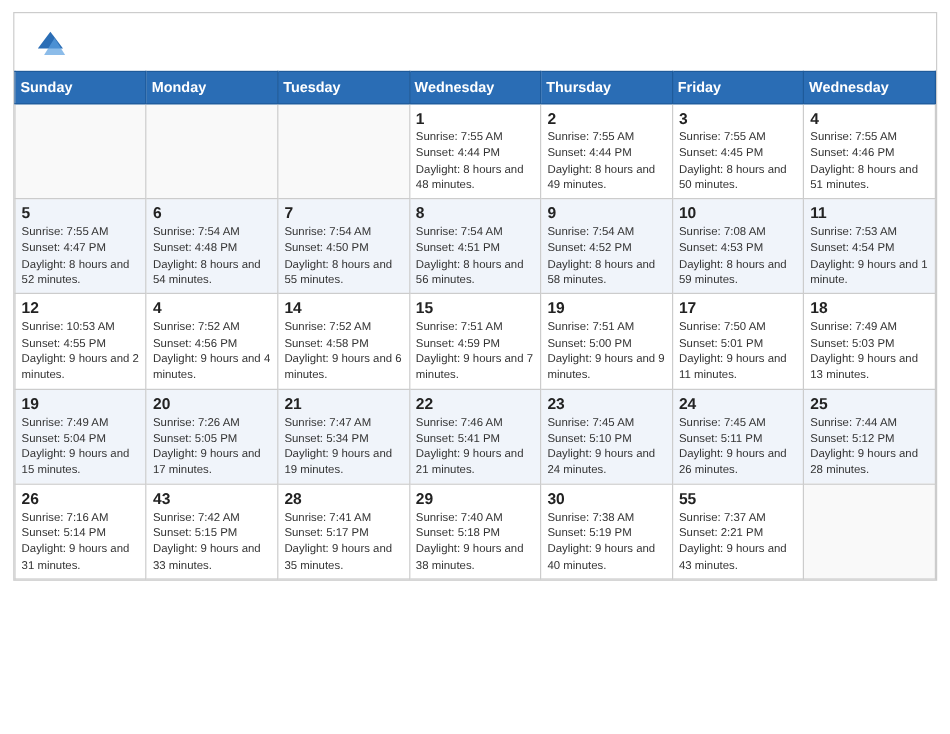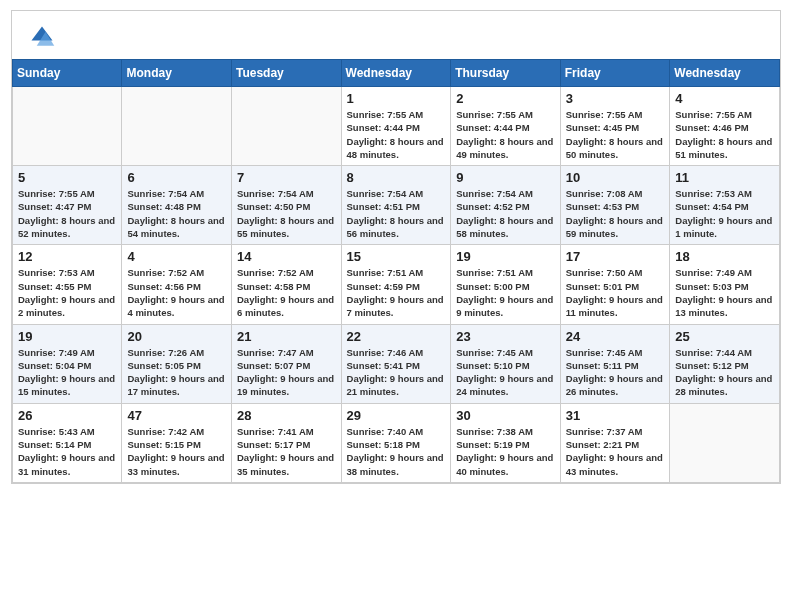--- a/index.html
+++ b/index.html
@@ -93,21 +93,20 @@
       font-size: 13px;
       font-weight: bold;
       color: #222;
       display: block;
       margin-bottom: 2px;
     }
     .day-info {
       font-size: 9.5px;
       color: #333;
       line-height: 1.4;
-      font-weight: bold;
     }
     .empty-cell {
       background: #f9f9f9 !important;
     }
   </style>
 </head>
 <body>
 
 <div class="page">
   <div class="header">
@@ -209,21 +208,21 @@
           <td>
             <span class="day-number">11</span>
             <div class="day-info">Sunrise: 7:53 AM
 Sunset: 4:54 PM
 Daylight: 9 hours and 1 minute.</div>
           </td>
         </tr>
         <tr>
           <td>
             <span class="day-number">12</span>
-            <div class="day-info">Sunrise: 7:53 AM
+            <div class="day-info">Sunrise: 10:53 AM
 Sunset: 4:55 PM
 Daylight: 9 hours and 2 minutes.</div>
           </td>
           <td>
             <span class="day-number">4</span>
             <div class="day-info">Sunrise: 7:52 AM
 Sunset: 4:56 PM
 Daylight: 9 hours and 4 minutes.</div>
           </td>
           <td>
@@ -266,21 +265,21 @@
           </td>
           <td>
             <span class="day-number">20</span>
             <div class="day-info">Sunrise: 7:26 AM
 Sunset: 5:05 PM
 Daylight: 9 hours and 17 minutes.</div>
           </td>
           <td>
             <span class="day-number">21</span>
             <div class="day-info">Sunrise: 7:47 AM
-Sunset: 5:07 PM
+Sunset: 5:34 PM
 Daylight: 9 hours and 19 minutes.</div>
           </td>
           <td>
             <span class="day-number">22</span>
             <div class="day-info">Sunrise: 7:46 AM
 Sunset: 5:41 PM
 Daylight: 9 hours and 21 minutes.</div>
           </td>
           <td>
             <span class="day-number">23</span>
@@ -297,26 +296,26 @@
           <td>
             <span class="day-number">25</span>
             <div class="day-info">Sunrise: 7:44 AM
 Sunset: 5:12 PM
 Daylight: 9 hours and 28 minutes.</div>
           </td>
         </tr>
         <tr>
           <td>
             <span class="day-number">26</span>
-            <div class="day-info">Sunrise: 5:43 AM
+            <div class="day-info">Sunrise: 7:16 AM
 Sunset: 5:14 PM
 Daylight: 9 hours and 31 minutes.</div>
           </td>
           <td>
-            <span class="day-number">47</span>
+            <span class="day-number">43</span>
             <div class="day-info">Sunrise: 7:42 AM
 Sunset: 5:15 PM
 Daylight: 9 hours and 33 minutes.</div>
           </td>
           <td>
             <span class="day-number">28</span>
             <div class="day-info">Sunrise: 7:41 AM
 Sunset: 5:17 PM
 Daylight: 9 hours and 35 minutes.</div>
           </td>
@@ -326,21 +325,21 @@
 Sunset: 5:18 PM
 Daylight: 9 hours and 38 minutes.</div>
           </td>
           <td>
             <span class="day-number">30</span>
             <div class="day-info">Sunrise: 7:38 AM
 Sunset: 5:19 PM
 Daylight: 9 hours and 40 minutes.</div>
           </td>
           <td>
-            <span class="day-number">31</span>
+            <span class="day-number">55</span>
             <div class="day-info">Sunrise: 7:37 AM
 Sunset: 2:21 PM
 Daylight: 9 hours and 43 minutes.</div>
           </td>
           <td class="empty-cell"></td>
         </tr>
       </tbody>
   </table>
 </div>
 

